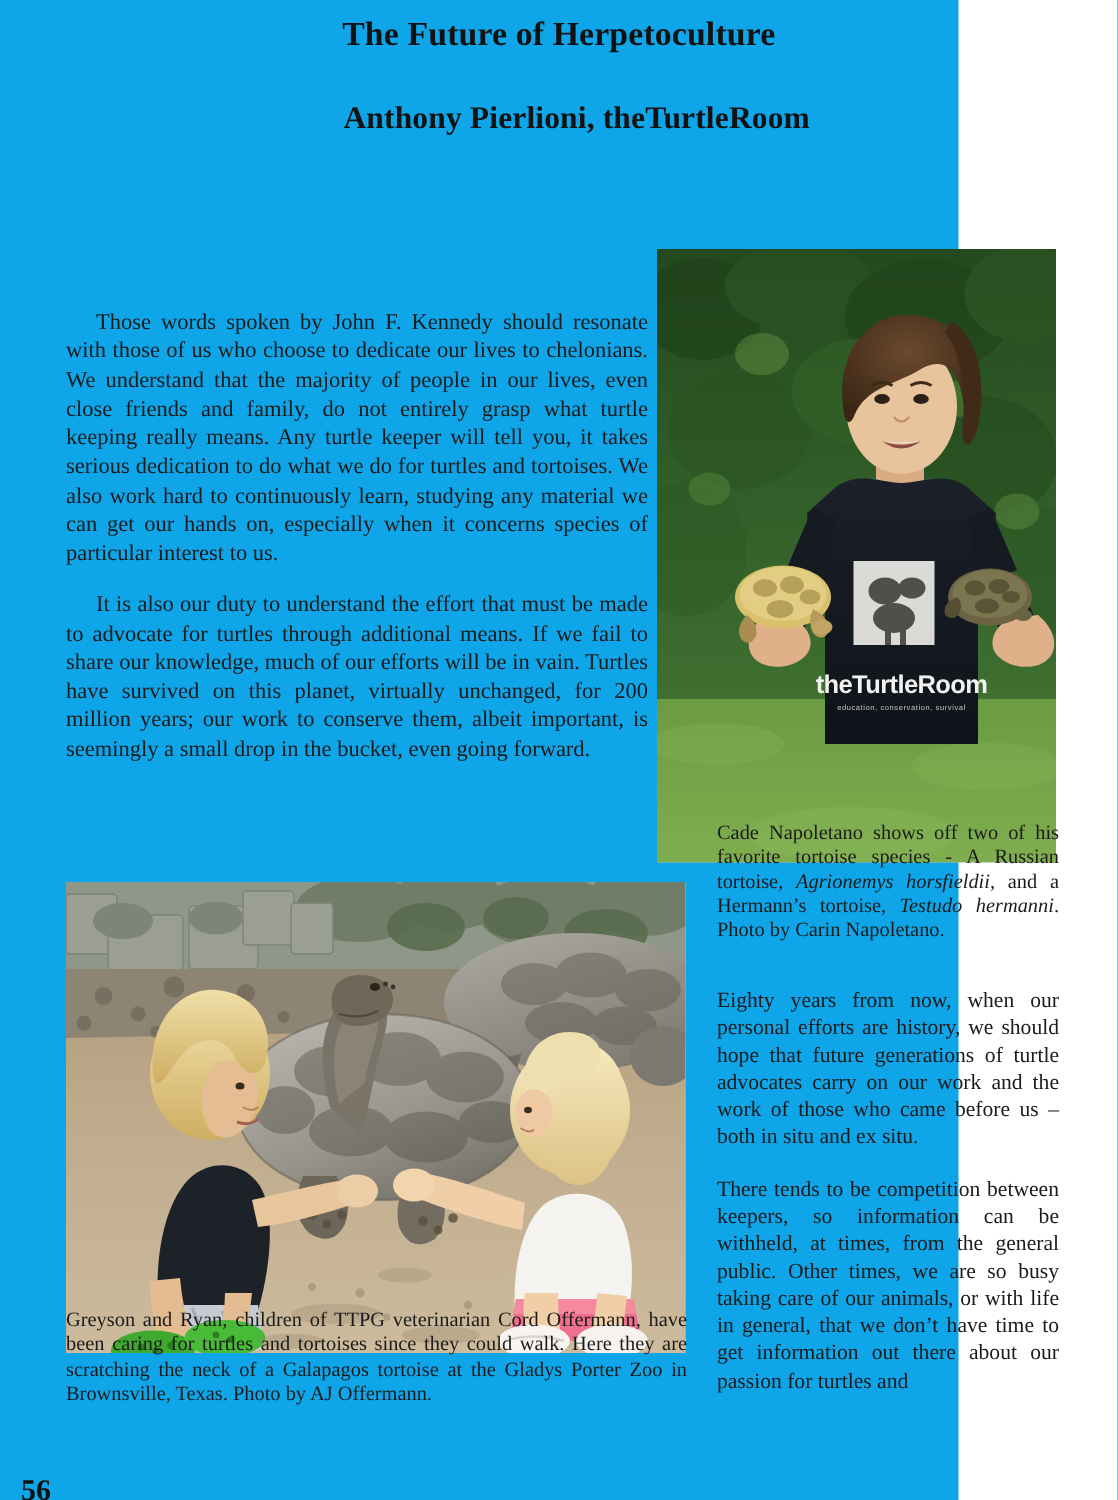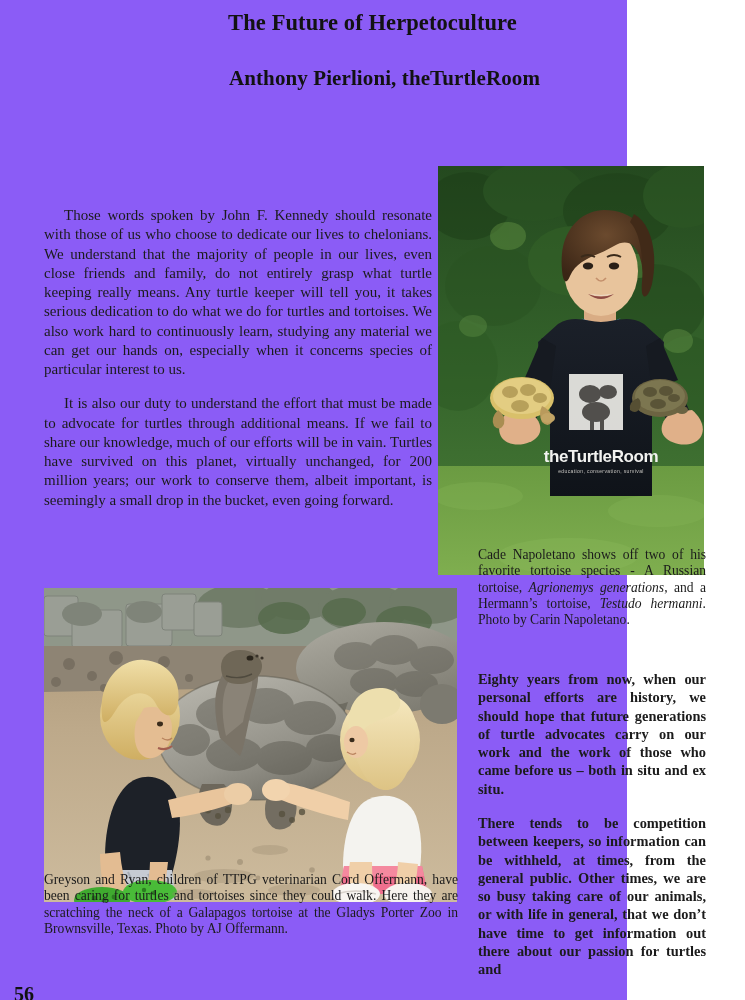--- a/index.html
+++ b/index.html
@@ -12,21 +12,22 @@
     background: #ffffff;
     font-family: "Liberation Serif", "DejaVu Serif", serif;
     color: #1a1a1a;
     overflow: hidden;
     position: relative;
   }
   .page {
     position: relative;
     width: 627px;
     height: 1000px;
-    background: #8b5cf6;
+    background: #0ea5e9;
+    padding-left: 12px;
   }
 
   
   .title {
     position: absolute;
     left: 0;
     top: 10px;
     width: 745px;
     text-align: center;
     font-size: 22.5px;
@@ -117,21 +118,21 @@
   .right-body {
     position: absolute;
     left: 478px;
     top: 658px;
     width: 228px;
     font-size: 14.4px;
     line-height: 1.27;
     text-align: justify;
     color: #1b1b1b;
   }
-  .right-body p { margin: 12px 0 16px 0; font-weight: bold; }
+  .right-body p { margin: 0 0 16px 0; }
   .right-body p:last-child { margin-bottom: 0; }
 
   .ital { font-style: italic; }
 
   
   .folio {
     position: absolute;
     left: 14px;
     top: 983px;
     font-size: 20px;
@@ -268,21 +269,21 @@
         <ellipse cx="228" cy="225" rx="7" ry="5"></ellipse>
         <ellipse cx="220" cy="238" rx="8" ry="5"></ellipse>
         <ellipse cx="236" cy="232" rx="6" ry="4"></ellipse>
       </g>
       <path d="M200 232 q-10 4 -8 12 q6 5 10 -2 q2 -7 -2 -10 Z" fill="#564f33"></path>
       <ellipse cx="244" cy="244" rx="6" ry="4" fill="#6a6342"></ellipse>
     </svg>
   </div>
 
   <div class="caption" id="caption-boy">
-    <span>Cade Napoletano shows off two of his favorite tortoise species - A Russian tortoise, </span><span class="ital">Agrionemys generations</span><span>, and a Hermann’s tortoise, </span><span class="ital">Testudo hermanni</span><span>. Photo by Carin Napoletano.</span>
+    <span>Cade Napoletano shows off two of his favorite tortoise species - A Russian tortoise, </span><span class="ital">Agrionemys horsfieldii</span><span>, and a Hermann’s tortoise, </span><span class="ital">Testudo hermanni</span><span>. Photo by Carin Napoletano.</span>
   </div>
 
   <div class="right-body">
     <p>Eighty years from now, when our personal efforts are history, we should hope that future generations of turtle advocates carry on our work and the work of those who came before us – both in situ and ex situ.</p>
     <p>There tends to be competition between keepers, so information can be withheld, at times, from the general public. Other times, we are so busy taking care of our animals, or with life in general, that we don’t have time to get information out there about our passion for turtles and</p>
   </div>
 
   <div class="photo" id="photo-tortoise" aria-label="Two blond children crouching and petting the neck of a large Galapagos tortoise on sandy ground at a zoo">
     <svg width="413" height="314" viewBox="0 0 413 314">
       <defs>

